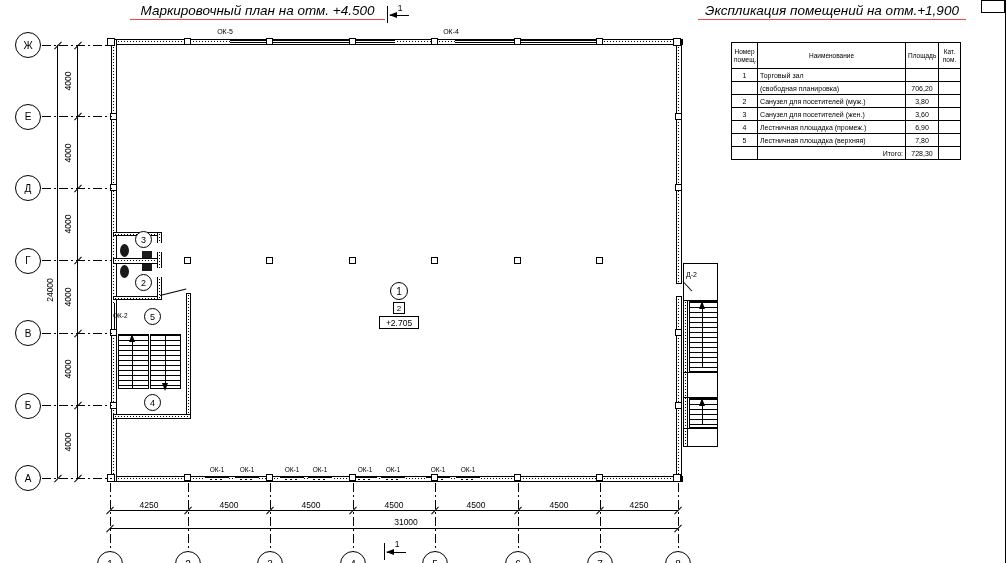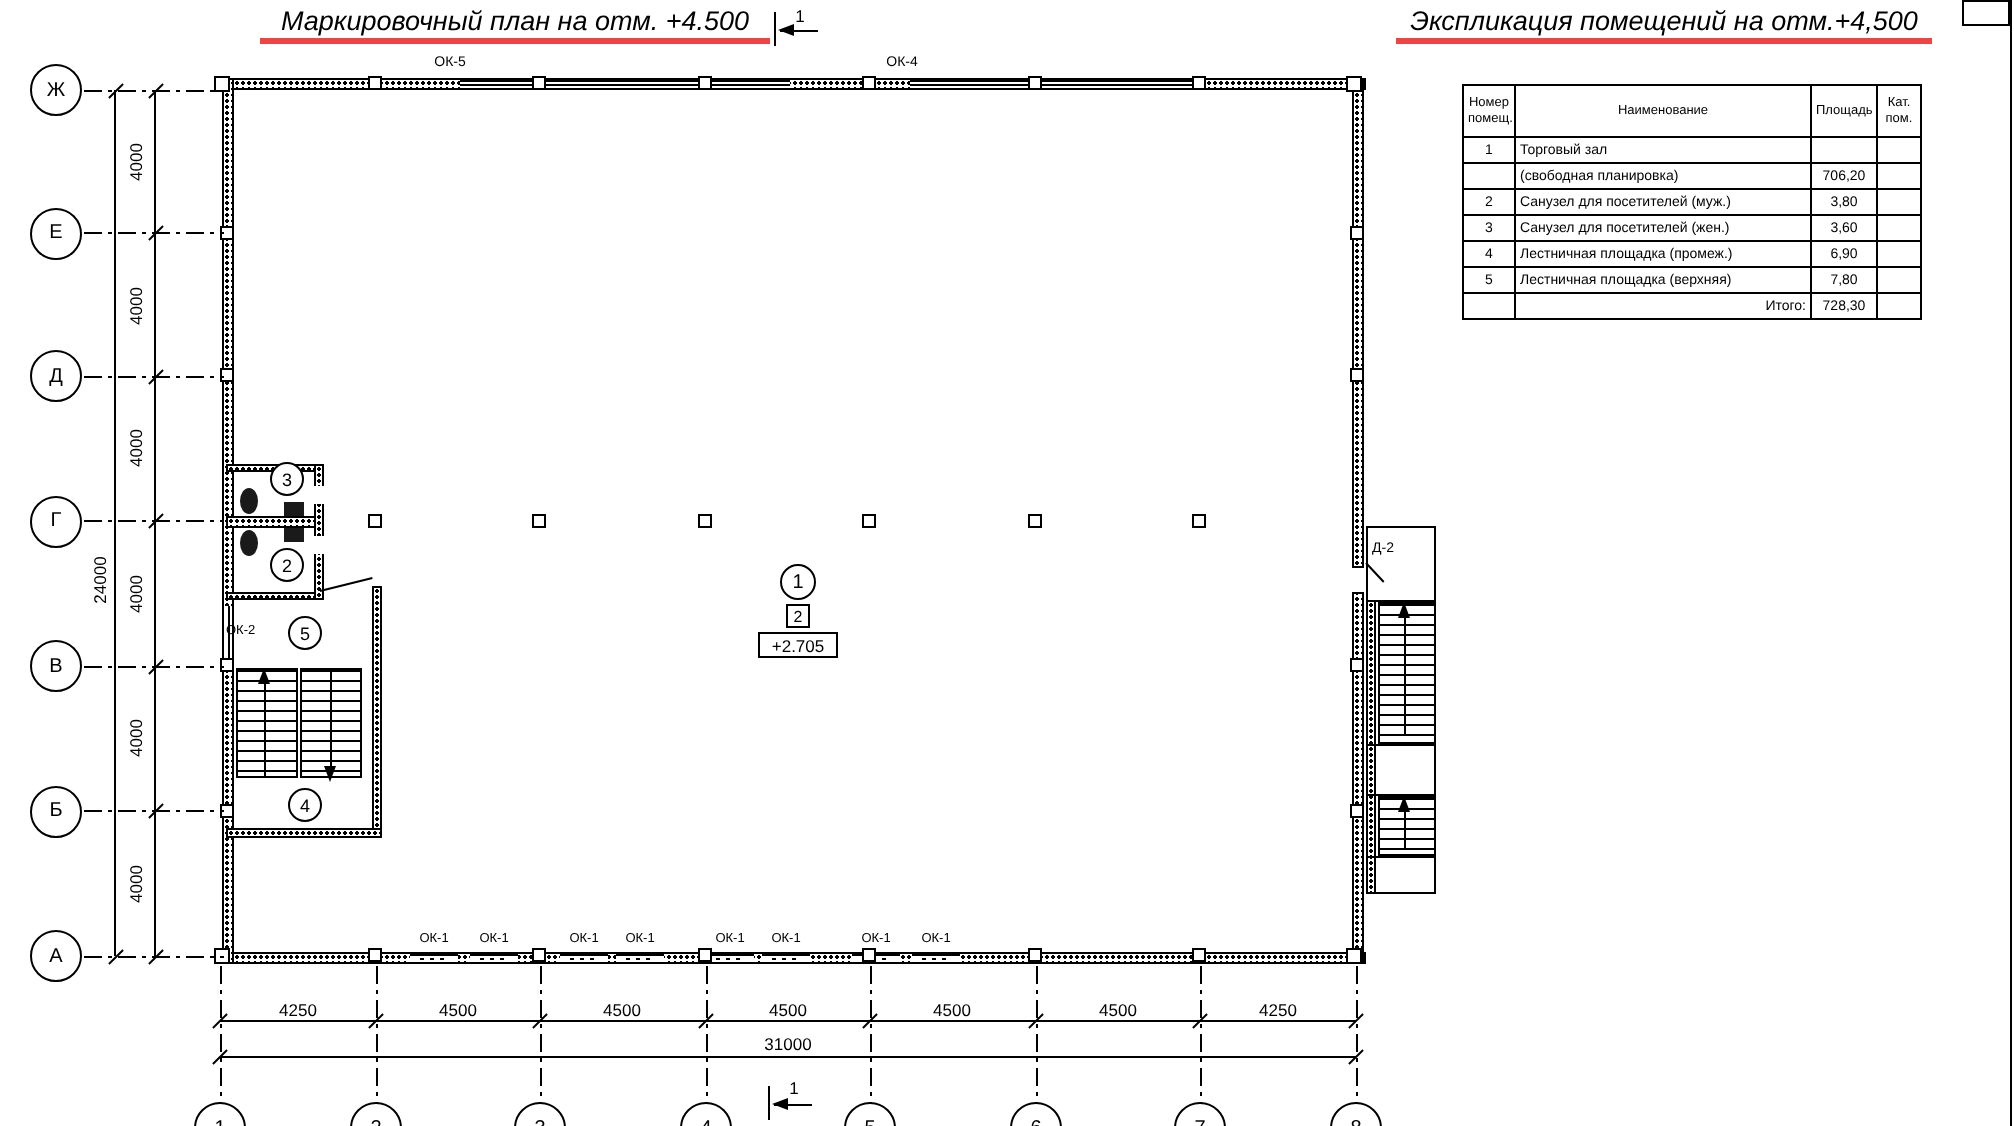--- a/index.html
+++ b/index.html
@@ -16,21 +16,21 @@
   .bubble{border:1px solid #000;border-radius:50%;background:#fff;display:flex;align-items:center;justify-content:center;
           font-size:10px;box-sizing:border-box;}
   .bubble.small{font-size:9px;}
   .marker{width:7px;height:7px;background:#fff;border:1px solid #000;box-sizing:border-box;}
   .corner{width:8px;height:8px;background:#fff;border:1px solid #000;box-sizing:border-box;}
   .tick{width:10px;height:1px;background:#000;transform:rotate(-45deg);}
   .dimlabel{font-size:8.5px;text-align:center;white-space:nowrap;}
   .dimlabel-v{transform:rotate(-90deg);}
   .lbl{font-size:6.5px;white-space:nowrap;}
   .lbl7{font-size:7px;white-space:nowrap;}
-  .title{font-size:13.5px;font-style:italic;text-align:center;border-bottom:3px solid #ef4444;padding-bottom:1px;white-space:nowrap;}
+  .title{font-size:13.5px;font-style:italic;text-align:center;border-bottom:1px solid #ef4444;padding-bottom:1px;white-space:nowrap;}
   .treads{border:1px solid #000;box-sizing:border-box;background-color:#fff;
           background-image:repeating-linear-gradient(180deg,#000 0 1px,transparent 1px 5px);}
   .win-h{box-sizing:border-box;background-color:#fff;border-top:1px solid #000;border-bottom:1px solid #000;}
   .win-dot{background-image:repeating-linear-gradient(90deg,#000 0 2px,transparent 2px 5px);
            background-size:14px 1px;background-position:center;background-repeat:no-repeat;}
   .win-solid{background-image:linear-gradient(#000,#000);background-size:100% 1px;background-position:center;background-repeat:no-repeat;}
   .win-v{box-sizing:border-box;background-color:#fff;border-left:1px solid #000;border-right:1px solid #000;
          background-image:linear-gradient(#000,#000);background-size:1px 100%;background-position:center;background-repeat:no-repeat;}
   .tri-up{width:0;height:0;border-left:3.5px solid transparent;border-right:3.5px solid transparent;border-bottom:8px solid #000;}
   .tri-down{width:0;height:0;border-left:3.5px solid transparent;border-right:3.5px solid transparent;border-top:8px solid #000;}
@@ -42,21 +42,21 @@
           font-weight:normal;font-size:7px;height:13px;box-sizing:border-box;}
   table.sched th{font-size:6.5px;text-align:center;white-space:pre-line;line-height:1.1;}
   .c{text-align:center;} .r{text-align:right;}
 </style>
 </head>
 <body>
 
 <div id="sheet">
 
   <div class="abs title" style="left:130px;top:3px;width:255px;">Маркировочный план на отм. +4.500</div>
-  <div class="abs title" style="left:698px;top:3px;width:268px;">Экспликация помещений на отм.+4,500</div>
+  <div class="abs title" style="left:698px;top:3px;width:268px;">Экспликация помещений на отм.+1,900</div>
 
   <div class="abs vline" style="left:1005px;top:0;height:563px;"></div>
   <div class="abs" style="left:981px;top:0;width:24px;height:13px;border:1px solid #000;box-sizing:border-box;"></div>
 
   <div class="abs vline" style="left:387px;top:6px;height:17px;"></div>
   <div class="abs hline" style="left:390px;top:15px;width:19px;"></div>
   <div class="abs tri-left" style="left:389px;top:12px;"></div>
   <div class="abs dimlabel" style="left:394px;top:3px;width:12px;">1</div>
 
   <div class="abs wall" style="left:107px;top:39px;width:576px;height:6px;"></div>
@@ -226,21 +226,21 @@
   <div class="abs tick" style="left:673px;top:509.5px;"></div>
   <div class="abs tick" style="left:105px;top:527.5px;"></div>
   <div class="abs tick" style="left:673px;top:527.5px;"></div>
   <div class="abs dimlabel" style="left:129px;top:500px;width:40px;">4250</div>
   <div class="abs dimlabel" style="left:209px;top:500px;width:40px;">4500</div>
   <div class="abs dimlabel" style="left:291px;top:500px;width:40px;">4500</div>
   <div class="abs dimlabel" style="left:374px;top:500px;width:40px;">4500</div>
   <div class="abs dimlabel" style="left:456px;top:500px;width:40px;">4500</div>
   <div class="abs dimlabel" style="left:539px;top:500px;width:40px;">4500</div>
   <div class="abs dimlabel" style="left:619px;top:500px;width:40px;">4250</div>
-  <div class="abs dimlabel" style="left:374px;top:517px;width:40px;">31000</div>
+  <div class="abs dimlabel" style="left:386px;top:517px;width:40px;">31000</div>
 
   <div class="abs bubble" style="left:97px;top:551px;width:26px;height:26px;">1</div>
   <div class="abs bubble" style="left:175px;top:551px;width:26px;height:26px;">2</div>
   <div class="abs bubble" style="left:257px;top:551px;width:26px;height:26px;">3</div>
   <div class="abs bubble" style="left:340px;top:551px;width:26px;height:26px;">4</div>
   <div class="abs bubble" style="left:422px;top:551px;width:26px;height:26px;">5</div>
   <div class="abs bubble" style="left:505px;top:551px;width:26px;height:26px;">6</div>
   <div class="abs bubble" style="left:587px;top:551px;width:26px;height:26px;">7</div>
   <div class="abs bubble" style="left:665px;top:551px;width:26px;height:26px;">8</div>
 

